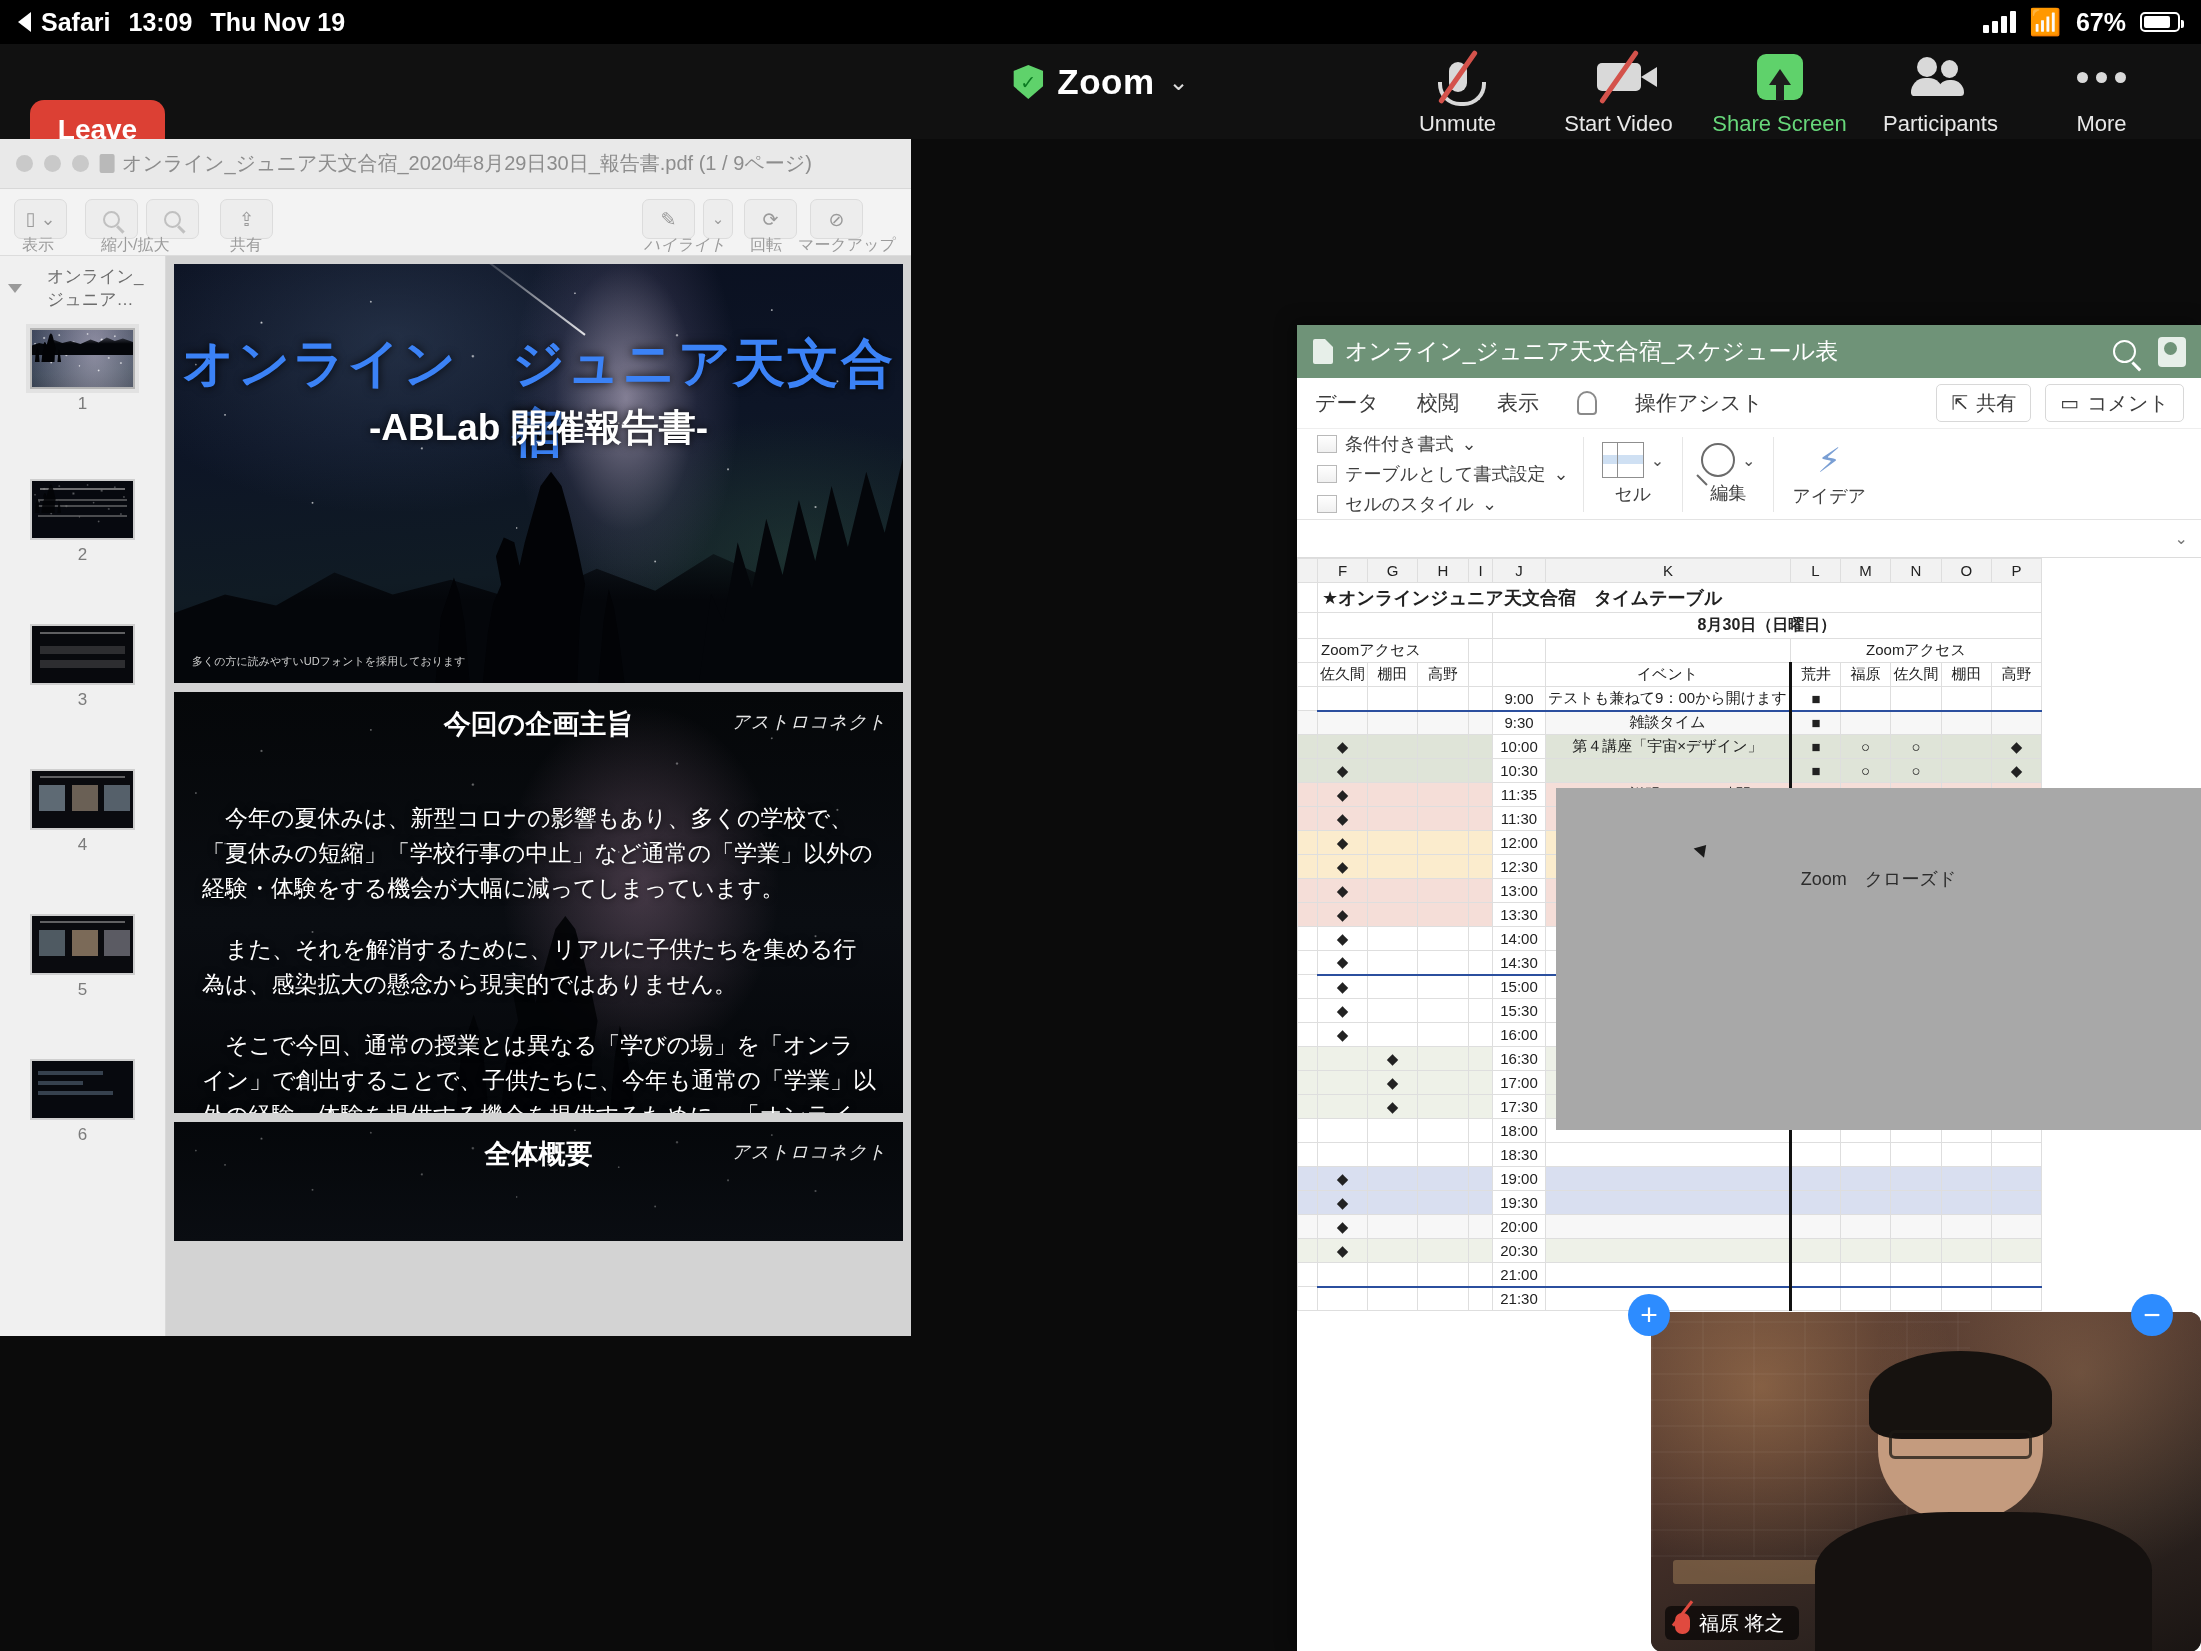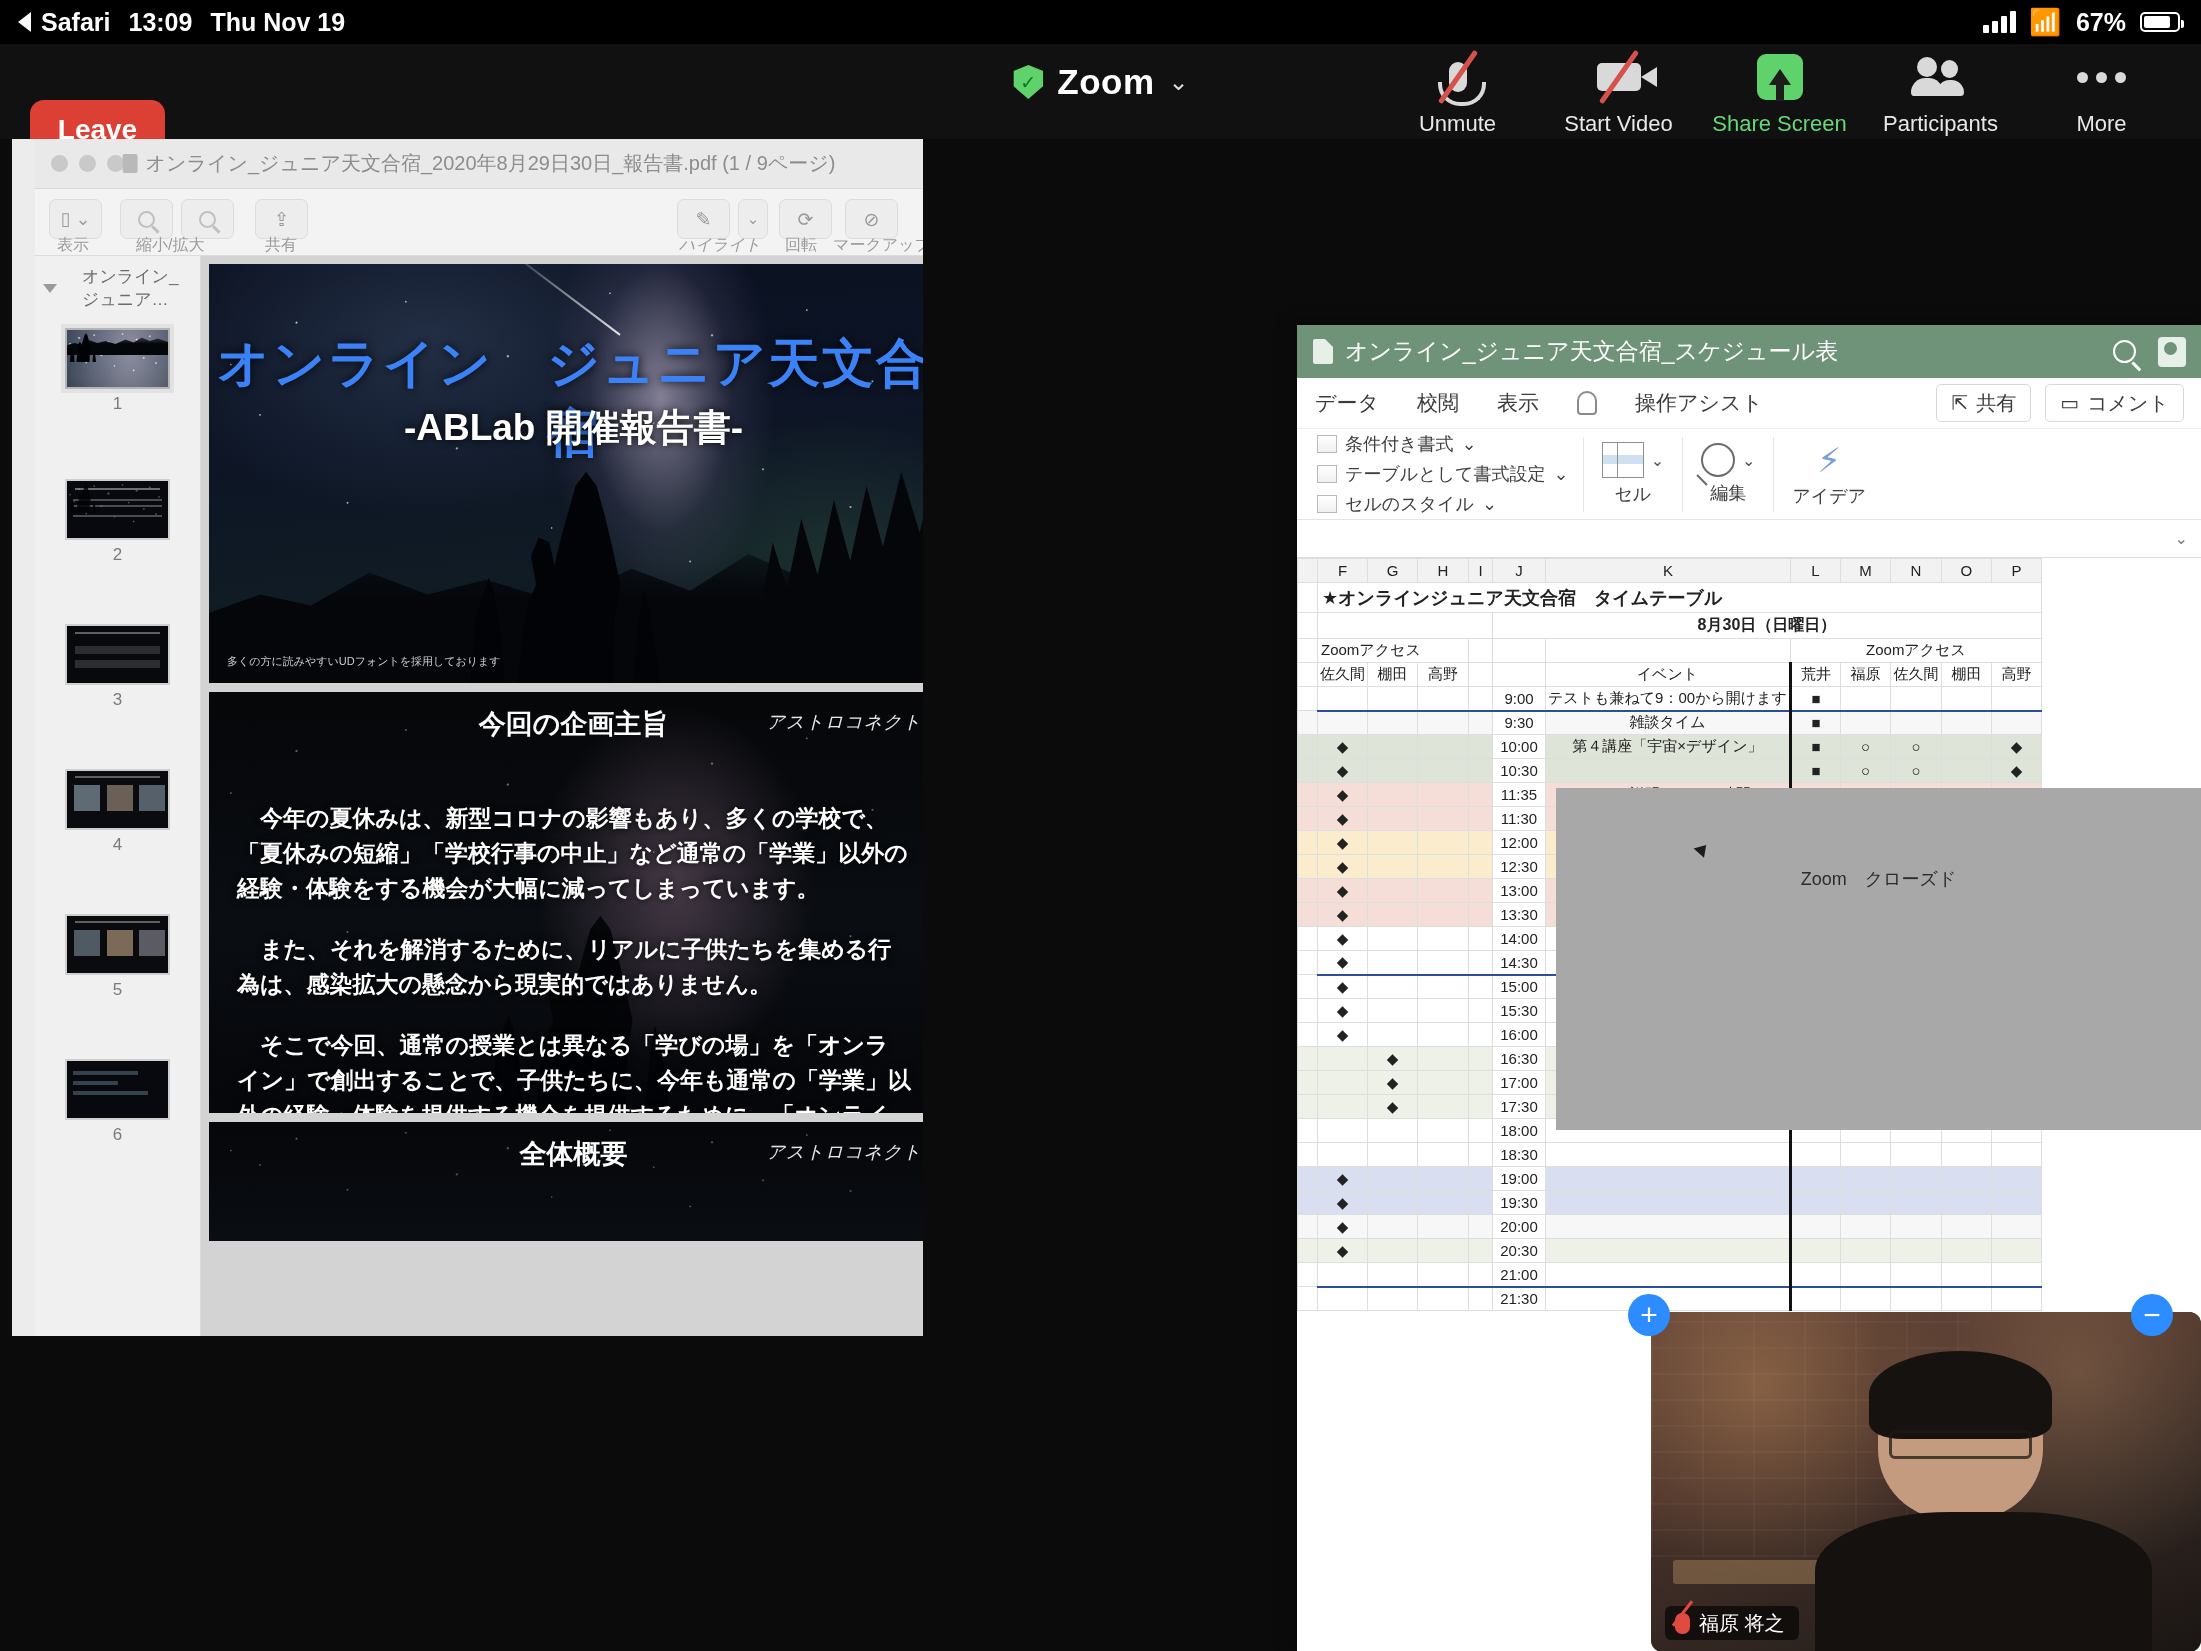--- a/index.html
+++ b/index.html
@@ -59,21 +59,21 @@
   .share-arrow::after { content:""; position:absolute; left:-4px; top:16px; width:8px; height:16px; background:#1d1d1d;}
   .ppl { position:relative; width:55px; height:40px; }
   .ppl .h1 { position:absolute; left:4px; top:0; width:20px; height:20px; background:#d9d9d9; border-radius:50%;}
   .ppl .b1 { position:absolute; left:-2px; top:21px; width:32px; height:18px; background:#d9d9d9; border-radius:16px 16px 4px 4px;}
   .ppl .h2 { position:absolute; left:28px; top:3px; width:17px; height:18px; background:#d9d9d9; border-radius:50%;}
   .ppl .b2 { position:absolute; left:24px; top:23px; width:27px; height:16px; background:#d9d9d9; border-radius:14px 14px 4px 4px;}
   .dots { display:flex; gap:8px; }
   .dots i { width:11px; height:11px; border-radius:50%; background:#d9d9d9; display:block; }
 
   
-  .preview { position:absolute; left:12px; top:139px; width:911px; height:1197px; background:#ececec; overflow:hidden;padding-left:23px; }
+  .preview { position:absolute; left:0; top:139px; width:911px; height:1197px; background:#ececec; overflow:hidden; }
   .pv-titlebar { height:50px; background:#e9e9e9; display:flex; align-items:center; position:relative;
     border-bottom:1px solid #d8d8d8; }
   .traffic { display:flex; gap:11px; padding-left:16px; }
   .traffic i { width:17px; height:17px; border-radius:50%; background:#c9c9c9; display:block; }
   .pv-title { position:absolute; left:50%; transform:translateX(-50%); display:flex; align-items:center;
     gap:8px; font-size:20px; color:#8d8d8d; white-space:nowrap; }
   .pdf-ico { width:15px; height:19px; background:#b9b9b9; border-radius:2px; }
   .pv-toolbar { height:67px; background:#f3f3f3; border-bottom:1px solid #dcdcdc; position:relative; }
   .tgroup { position:absolute; display:flex; gap:8px; }
   .tbtn { width:53px; height:40px; background:#ededed; border:1px solid #dcdcdc; border-radius:7px;
@@ -143,21 +143,21 @@
   .s1-title { position:absolute; left:0; right:0; top:65px; text-align:center; color:#3b82f6;
     font-size:52px; font-weight:700; letter-spacing:2px; text-shadow:0 0 10px rgba(0,0,0,.9); }
   .s1-sub { position:absolute; left:0; right:0; top:139px; text-align:center; color:#fff;
     font-size:37px; font-weight:700; text-shadow:0 0 9px rgba(0,0,0,.9); }
   .s1-note { position:absolute; left:18px; bottom:14px; color:#cfcfcf; font-size:11px; }
   .s-head { position:absolute; left:0; right:0; top:14px; text-align:center; color:#fff;
     font-size:27px; font-weight:700; }
   .s-logo { position:absolute; right:16px; top:18px; color:#e6e6e6; font-size:18px; font-style:italic; letter-spacing:1px;}
   .s2-body { position:absolute; left:28px; right:26px; top:109px; color:#fff; font-size:23px;
     line-height:1.52; text-shadow:0 0 7px rgba(0,0,0,.95); }
-  .s2-body p { margin-bottom:26px; text-indent:1em;font-weight:bold; }
+  .s2-body p { margin-bottom:26px; text-indent:1em; }
 
   
   .excel { position:absolute; left:1297px; top:325px; width:905px; height:1327px;
     background:#fff; box-shadow:-5px -4px 16px rgba(0,0,0,.35); overflow:hidden; }
   .xl-title { height:53px; background:#6f9378; display:flex; align-items:center; gap:12px;
     padding:0 16px; color:#fff; }
   .xl-doc { width:20px; height:25px; background:#e7efe9; border-radius:2px; position:relative; }
   .xl-doc::after { content:""; position:absolute; right:0; top:0; border-top:8px solid #6f9378; border-left:8px solid transparent; }
   .xl-name { font-size:23px; font-weight:500; }
   .xl-tr { margin-left:auto; display:flex; align-items:center; gap:22px; }

